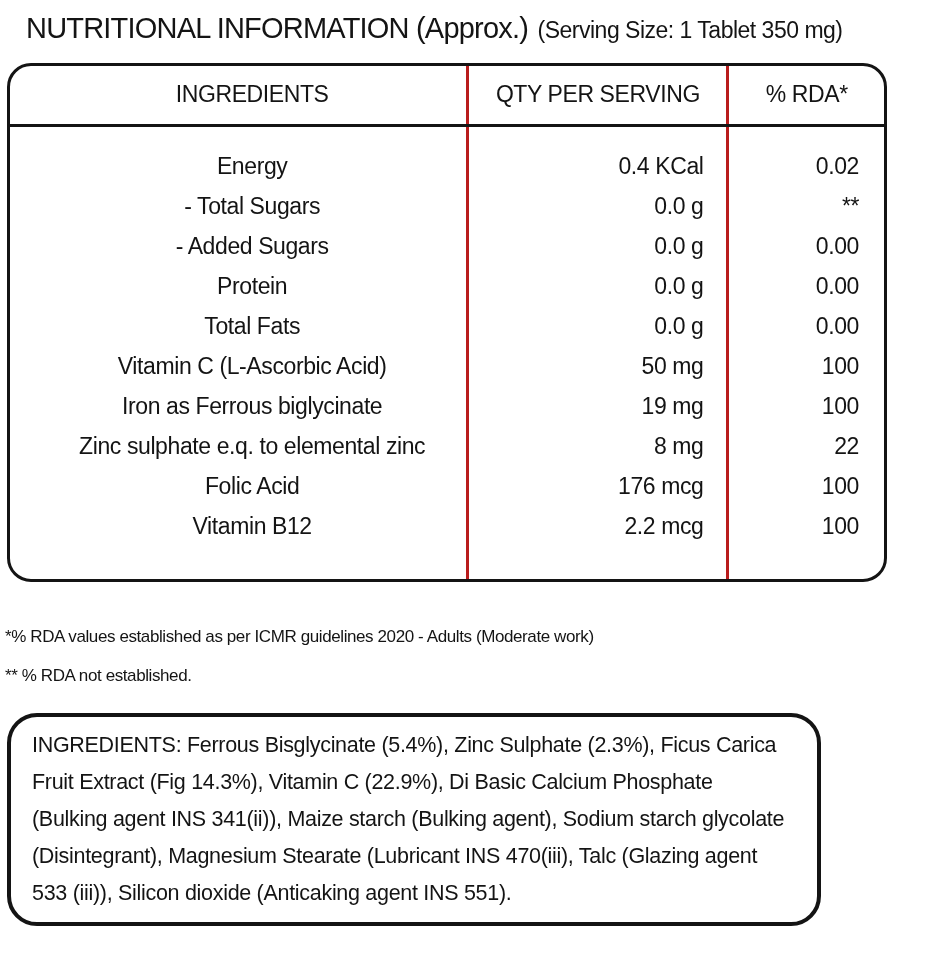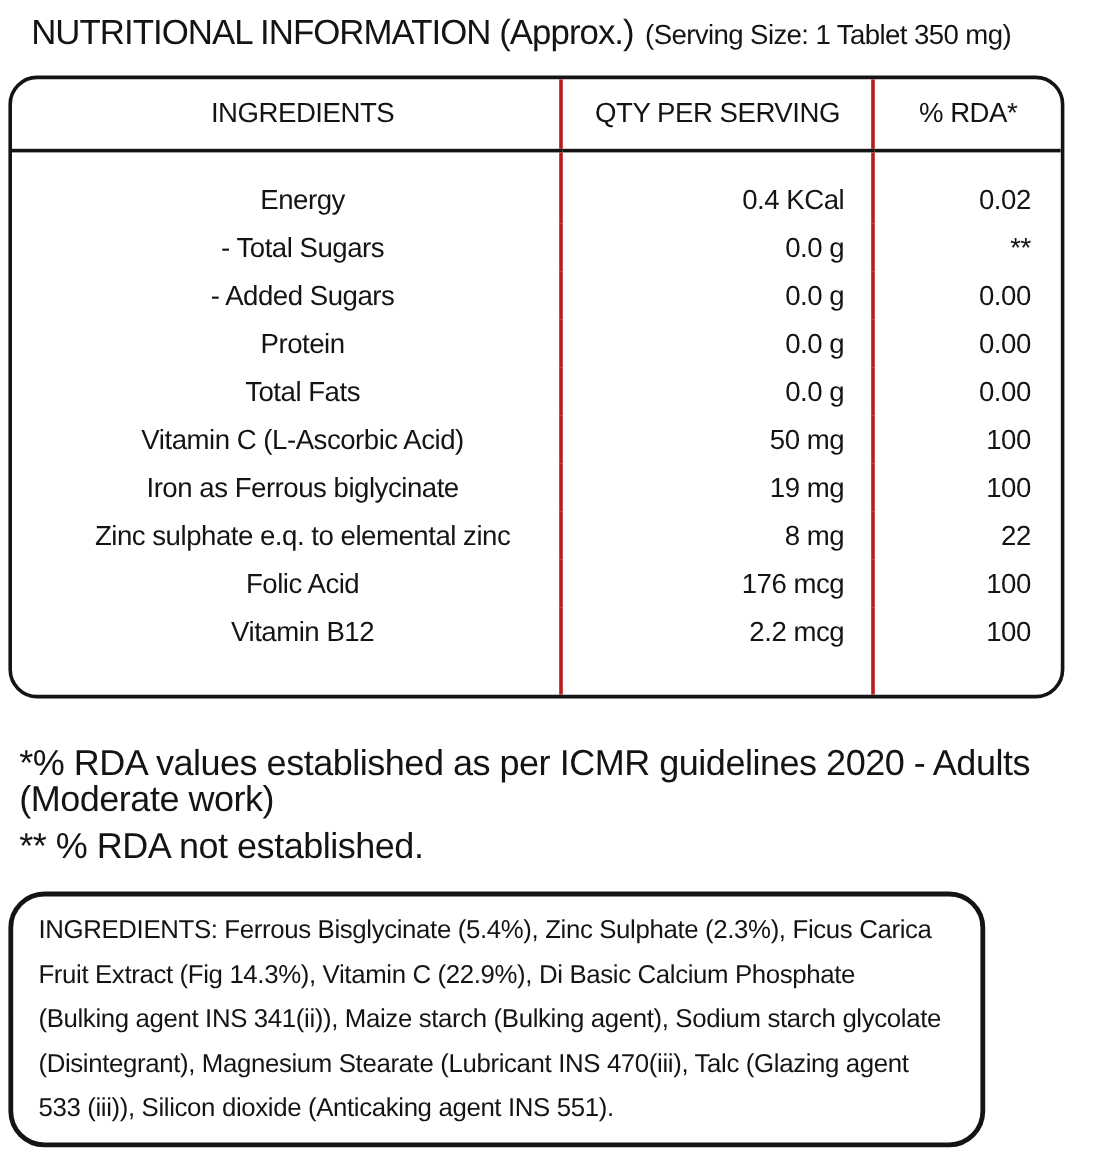--- a/index.html
+++ b/index.html
@@ -60,22 +60,22 @@
   thead th.c2, thead th.c3 { text-align: center; padding: 0; }
   th.c2, td.c2, th.c3, td.c3 { border-left: 3px solid #b91c1c; }
   tbody td { line-height: 38px; }
   tbody td.c2 { text-align: right; padding-right: 23px; }
   tbody td.c3 { text-align: right; padding-right: 25px; }
   tbody tr:first-child td { padding-top: 20px; margin-top: 40px; }
   tbody tr:last-child td { padding-bottom: 34px; }
 
   
   .footnotes {
-    margin: 40px 0 0 16px;
-    font-size: 30px;
+    margin: 40px 0 0 5px;
+    font-size: 17px;
     letter-spacing: -0.4px;
   }
   .footnotes p { margin: 0 0 9px 0; line-height: 30px; }
 
   
   .ingredients-box {
     margin: 22px 0 0 7px;
     width: 814px;
     border: 4px solid #141414;
     border-radius: 30px;

